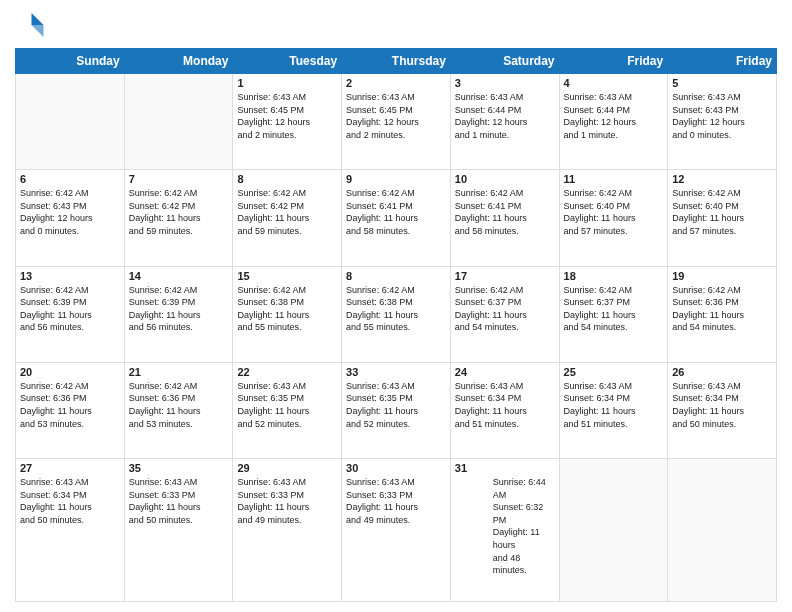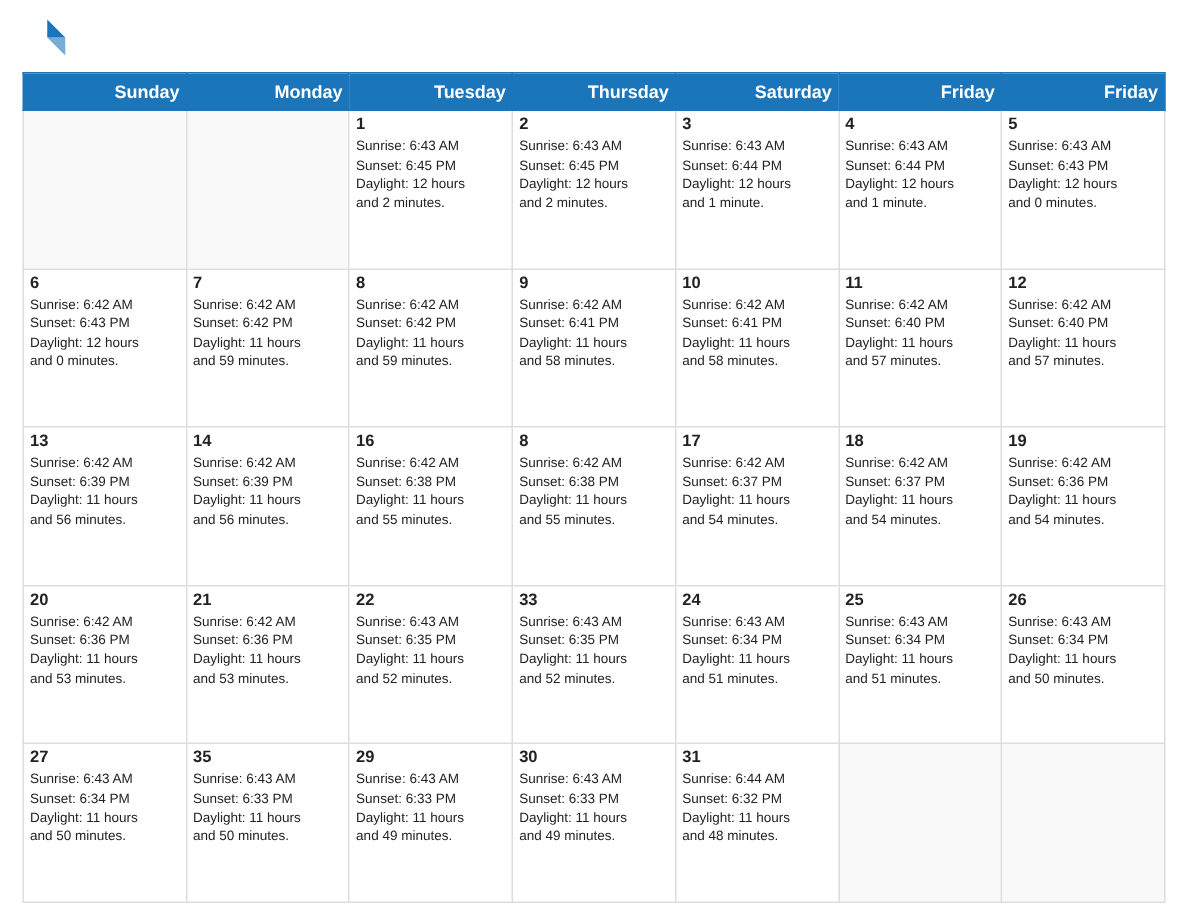--- a/index.html
+++ b/index.html
@@ -228,21 +228,21 @@
 and 56 minutes.</div>
           </td>
           <td>
             <div class="day-number">14</div>
             <div class="day-info" style="white-space: pre-line;">Sunrise: 6:42 AM
 Sunset: 6:39 PM
 Daylight: 11 hours
 and 56 minutes.</div>
           </td>
           <td>
-            <div class="day-number">16</div>
+            <div class="day-number">15</div>
             <div class="day-info" style="white-space: pre-line;">Sunrise: 6:42 AM
 Sunset: 6:38 PM
 Daylight: 11 hours
 and 55 minutes.</div>
           </td>
           <td>
             <div class="day-number">8</div>
             <div class="day-info" style="white-space: pre-line;">Sunrise: 6:42 AM
 Sunset: 6:38 PM
 Daylight: 11 hours
@@ -345,21 +345,21 @@
           </td>
           <td>
             <div class="day-number">30</div>
             <div class="day-info" style="white-space: pre-line;">Sunrise: 6:43 AM
 Sunset: 6:33 PM
 Daylight: 11 hours
 and 49 minutes.</div>
           </td>
           <td>
             <div class="day-number">31</div>
-            <div class="day-info" style="white-space: pre-line;">Sunrise: 6:44 AM
+            <div class="day-info" style="white-space: pre-line; margin-left: 38px;">Sunrise: 6:44 AM
 Sunset: 6:32 PM
 Daylight: 11 hours
 and 48 minutes.</div>
           </td>
           <td class="empty"></td>
           <td class="empty"></td>
         </tr>
       </tbody>
   </table>
 </div>

